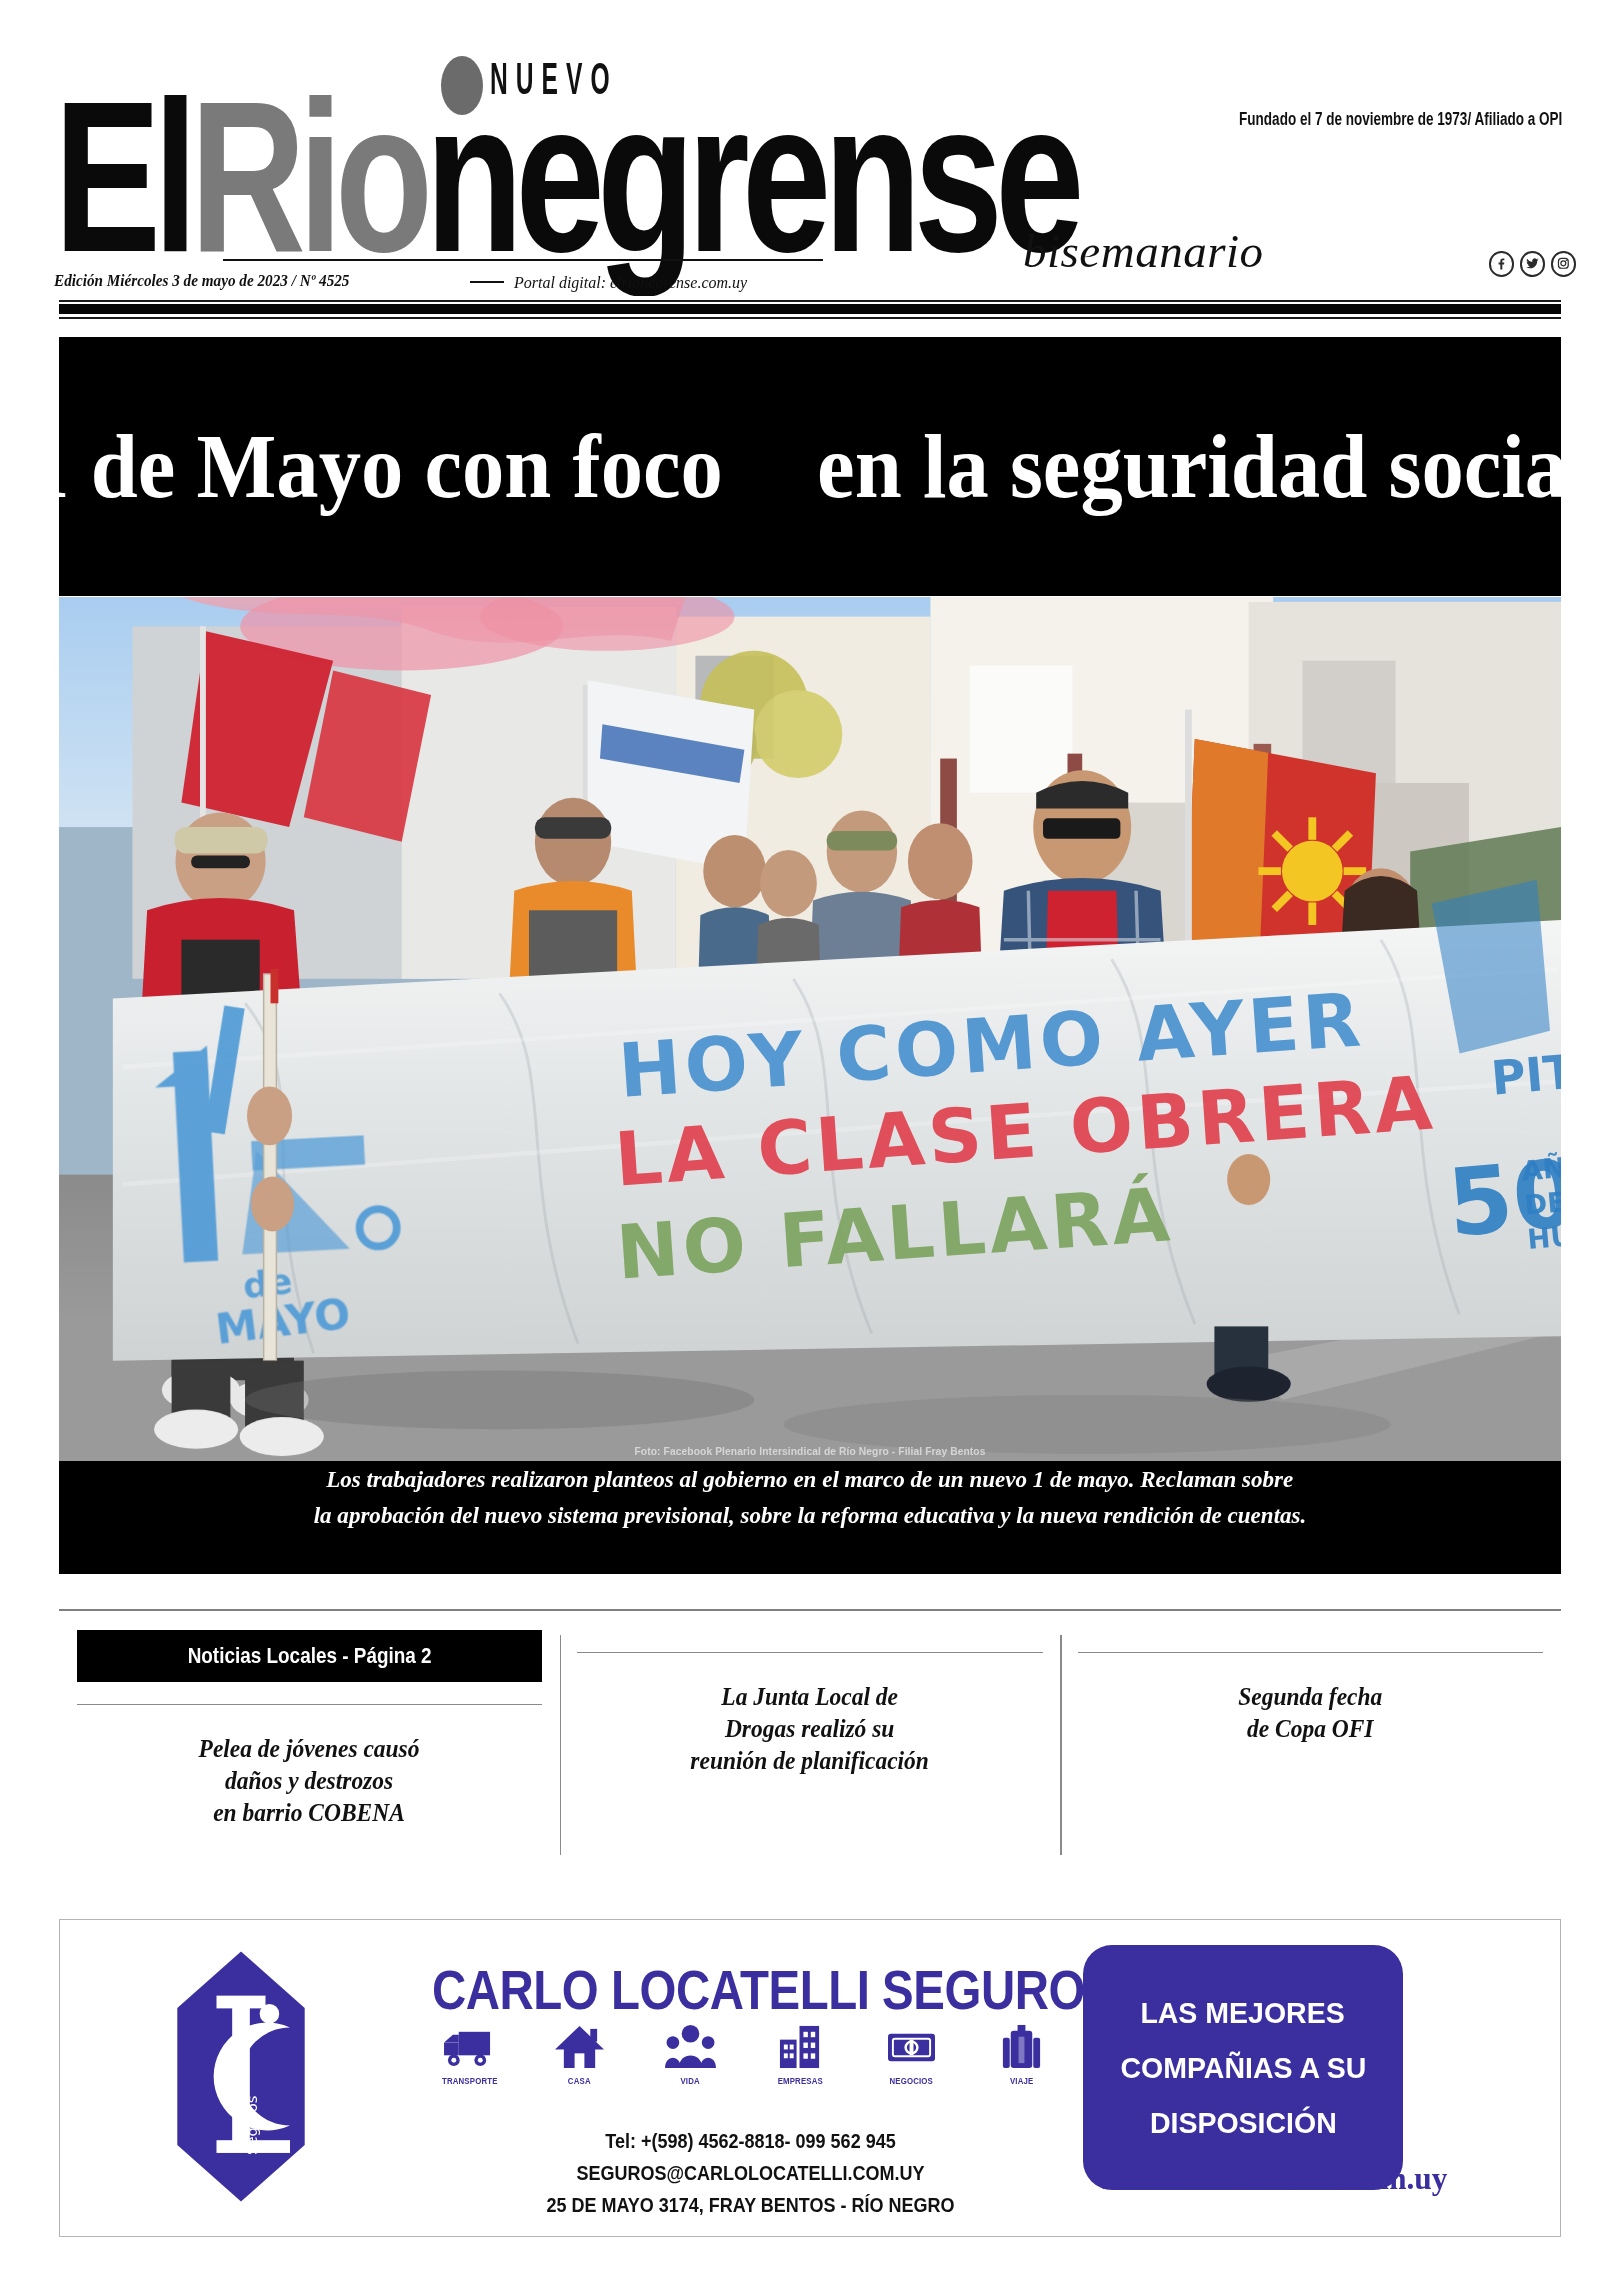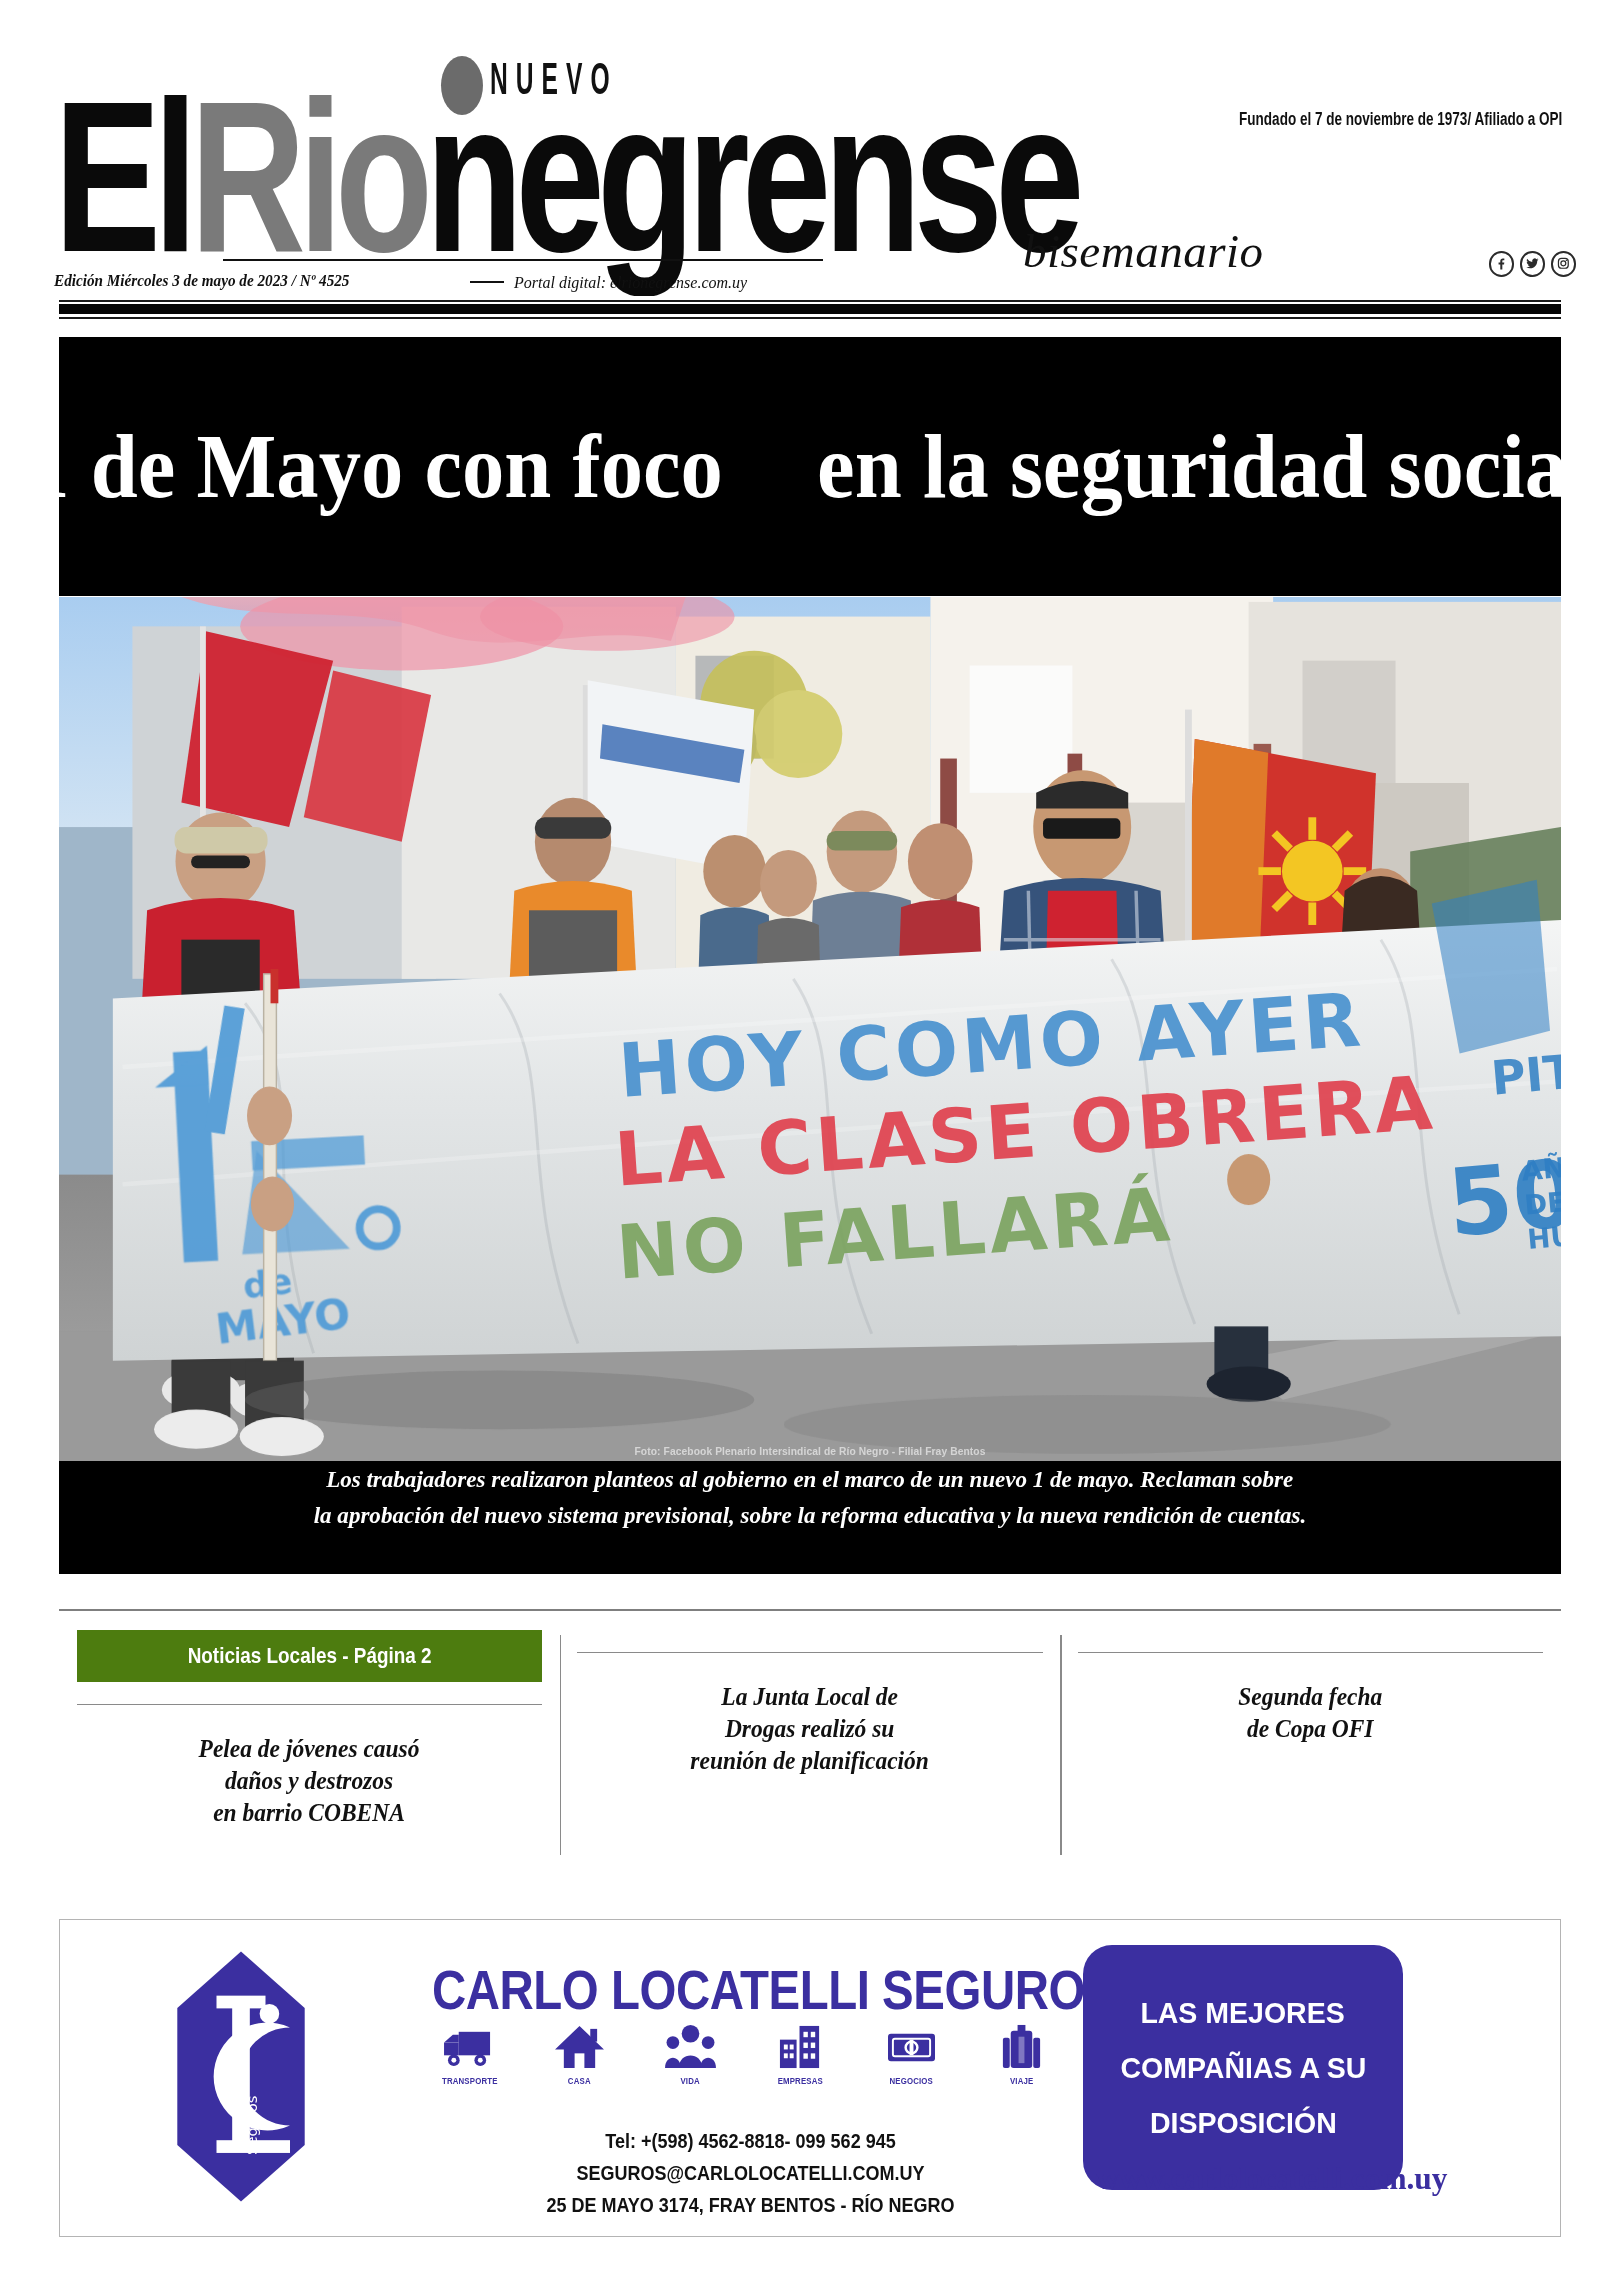--- a/index.html
+++ b/index.html
@@ -210,21 +210,21 @@
     display: flex; flex-direction: column; align-items: center;
   }
   .teaser + .teaser::before {
     content: "";
     position: absolute;
     left: 0; top: 4.9px; bottom: 4.9px;
     width: 1.5px; background: #8a8a8a;
   }
   .teaser-head {
     width: 100%;
-    background: #4d7c0f;
+    background: #000000;
     height: 52px;
     display: flex; align-items: center; justify-content: center;
   }
   .teaser-head span {
     color: #fff;
     font-weight: 700;
     font-size: 21.5px;
     transform: scaleX(0.88);
     white-space: nowrap;
   }

